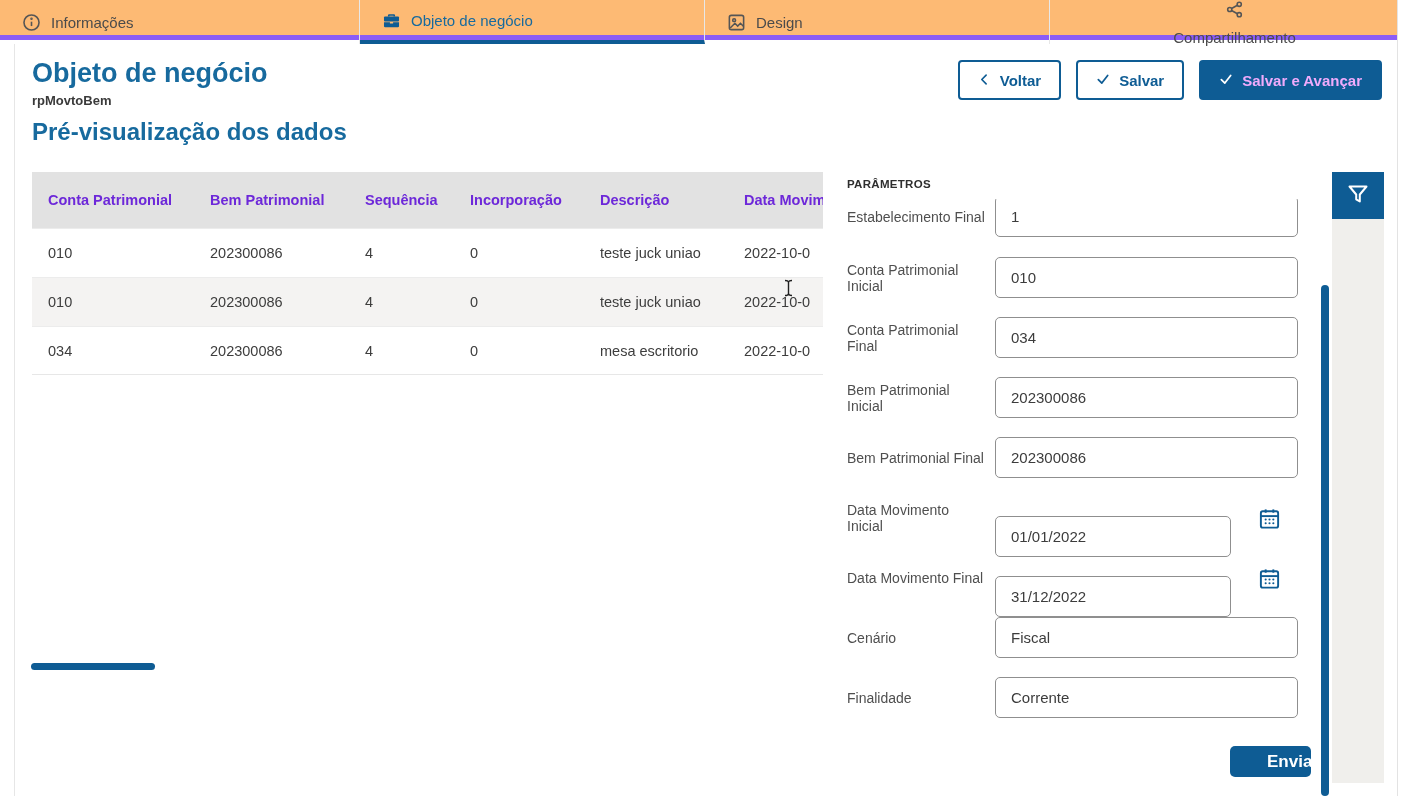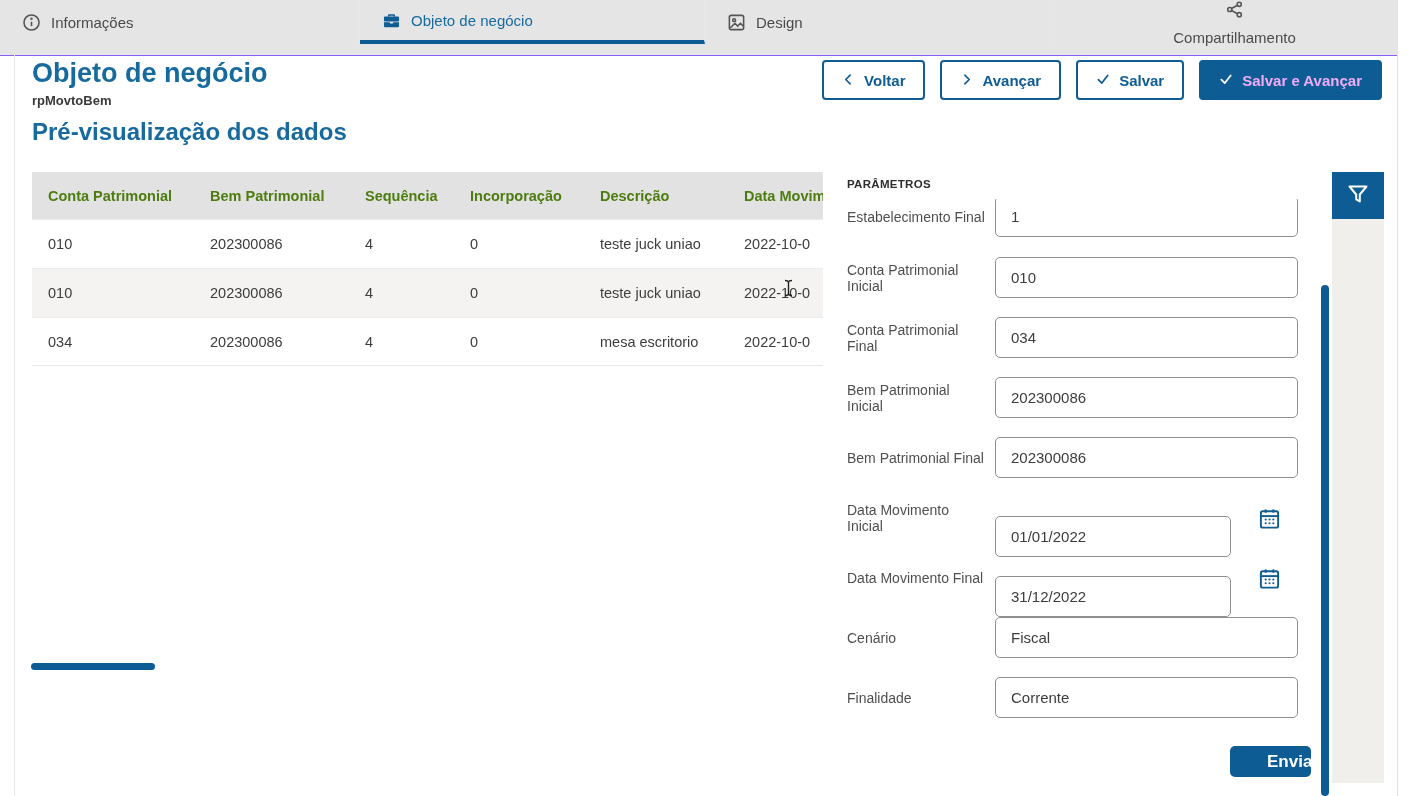--- a/index.html
+++ b/index.html
@@ -1,22 +1,22 @@
 <!DOCTYPE html>
 <html><head>
 <meta charset="utf-8">
 <style>
   * { margin:0; padding:0; box-sizing:border-box; }
   html,body { width:1414px; height:796px; background:#fff; overflow:hidden;
               font-family:"Liberation Sans", sans-serif; }
   .page { position:relative; width:1414px; height:796px; background:#fff; }
 
   
-  .tabbar { position:absolute; left:0; top:0; width:1397px; height:56px;
-            border-bottom:1px solid #8b5cf6; background:#e5e5e5; }
+  .tabbar { position:absolute; left:0; top:0; width:1397px; height:40px;
+            border-bottom:5px solid #8b5cf6; background:#fdba74; }
   .tab { position:absolute; top:0; height:44px; display:flex; align-items:center;
          gap:10px; padding-left:22px; font-size:15px; color:#4b4b4b; cursor:default;
          border-right:1px solid #e7e7e7; }
   .tab:last-child { border-right:none; }
   .tab .ticon { display:flex; align-items:center; }
   .tab.active { color:#176a9e; border-bottom:4px solid #0e5c94; }
 
   
   .vline-left  { position:absolute; left:14px; top:44px; width:1px; height:752px; background:#e6e6e6; }
   .vline-right { position:absolute; left:1397px; top:0; width:1px; height:796px; background:#e3e3e3; }
@@ -29,21 +29,21 @@
   .actions { position:absolute; left:850px; top:60px; width:532px; height:40px;
              display:flex; gap:15px; justify-content:flex-end; }
   .btn { height:40px; display:flex; align-items:center; gap:9px; padding:0 18px;
          border-radius:4px; font-size:15px; font-weight:bold; cursor:pointer;
          background:#fff; border:2px solid #0e5c94; color:#0e5c94; white-space:nowrap; }
   .btn.primary { background:#0e5c94; color:#f0abfc; border-color:#0e5c94; }
 
   
   .table-wrap { position:absolute; left:32px; top:172px; width:791px; overflow:hidden; }
   .trow { display:flex; padding-left:16px; align-items:center; width:900px; }
-  .thead { height:47px; background:#e2e2e2; font-weight:bold; font-size:14.5px; color:#4d7c0f; }
+  .thead { height:56px; background:#e2e2e2; font-weight:bold; font-size:14.5px; color:#6d28d9; }
   .tdata { height:49px; font-size:14.5px; color:#3d3d3d; background:#fff; border-top:1px solid #ececec; }
   .tdata.alt { background:#f4f3f2; }
   .tdata.last { border-bottom:1px solid #e7e7e7; }
   .c0{width:162px} .c1{width:155px} .c2{width:105px} .c3{width:130px} .c4{width:144px} .c5{width:170px}
   .cell { overflow:hidden; white-space:nowrap; }
 
   
   .hscroll { position:absolute; left:31px; top:663px; width:124px; height:7px;
              border-radius:4px; background:#0e5c94; cursor:pointer; }
 
@@ -140,28 +140,20 @@
   <div class="page-subtitle">rpMovtoBem</div>
 
   <div class="actions">
     <button class="btn">
       <span>
         <svg width="13" height="13" viewBox="0 0 24 24" fill="none" stroke="#0e5c94" stroke-width="3" stroke-linecap="round" stroke-linejoin="round">
             <polyline points="15,4 7,12 15,20"></polyline>
           </svg>
       </span>
       <span>Voltar</span>
-    </button>
-    <button class="btn">
-      <span>
-        <svg width="13" height="13" viewBox="0 0 24 24" fill="none" stroke="#0e5c94" stroke-width="3" stroke-linecap="round" stroke-linejoin="round">
-            <polyline points="9,4 17,12 9,20"></polyline>
-          </svg>
-      </span>
-      <span>Avançar</span>
     </button>
     <button class="btn">
       <span>
         <svg width="14" height="14" viewBox="0 0 24 24" fill="none" stroke="#0e5c94" stroke-width="3" stroke-linecap="round" stroke-linejoin="round">
             <polyline points="4,13 10,19 20,6"></polyline>
           </svg>
       </span>
       <span>Salvar</span>
     </button>
     <button class="btn primary">

